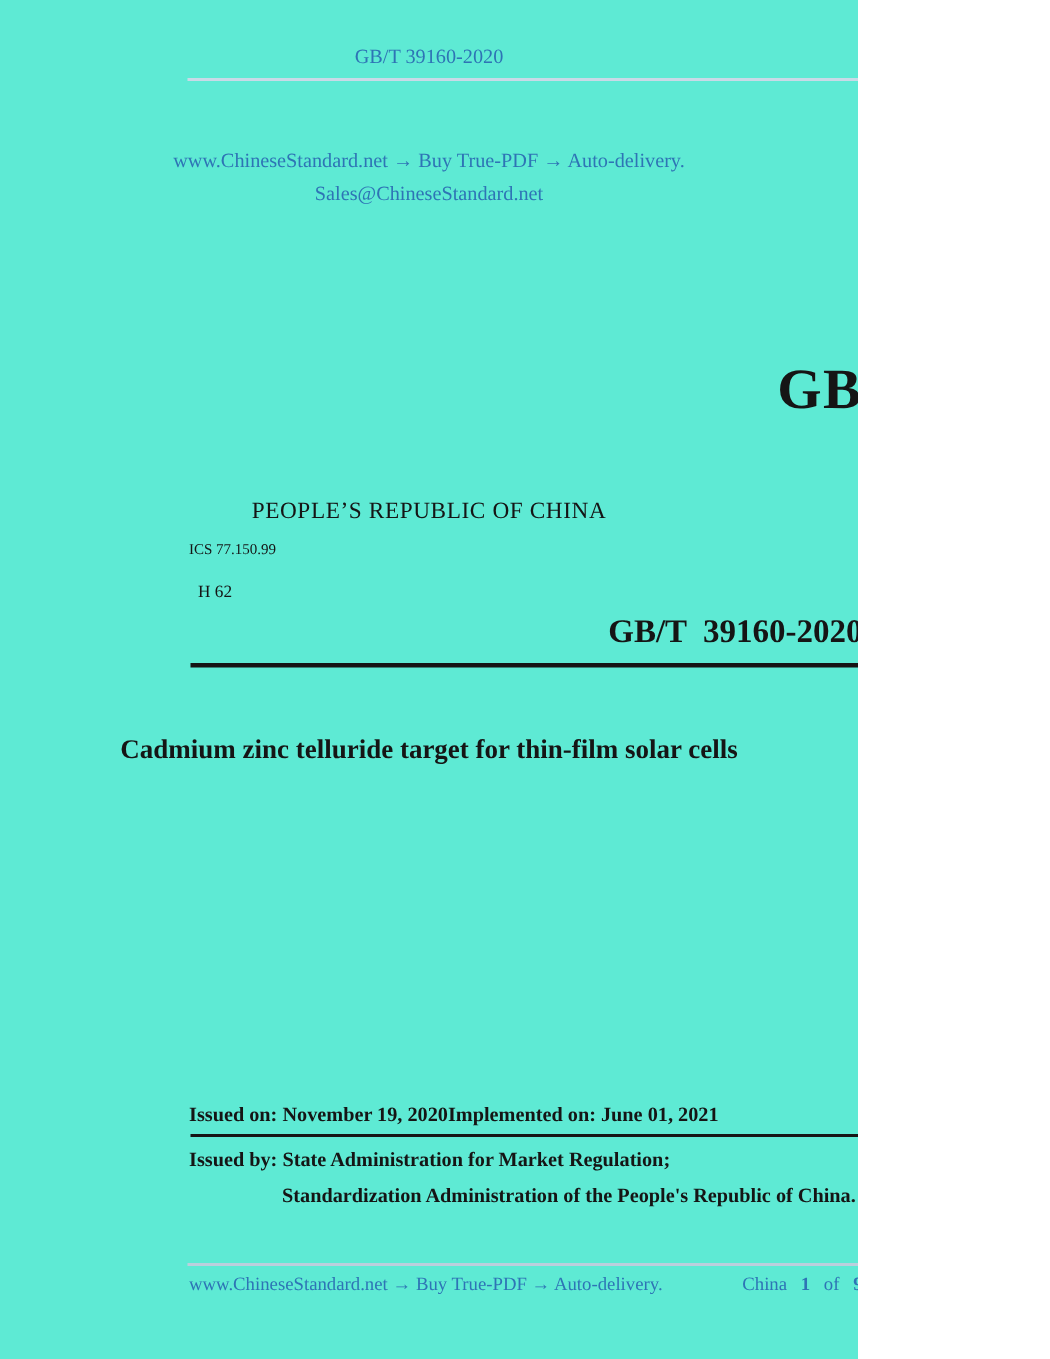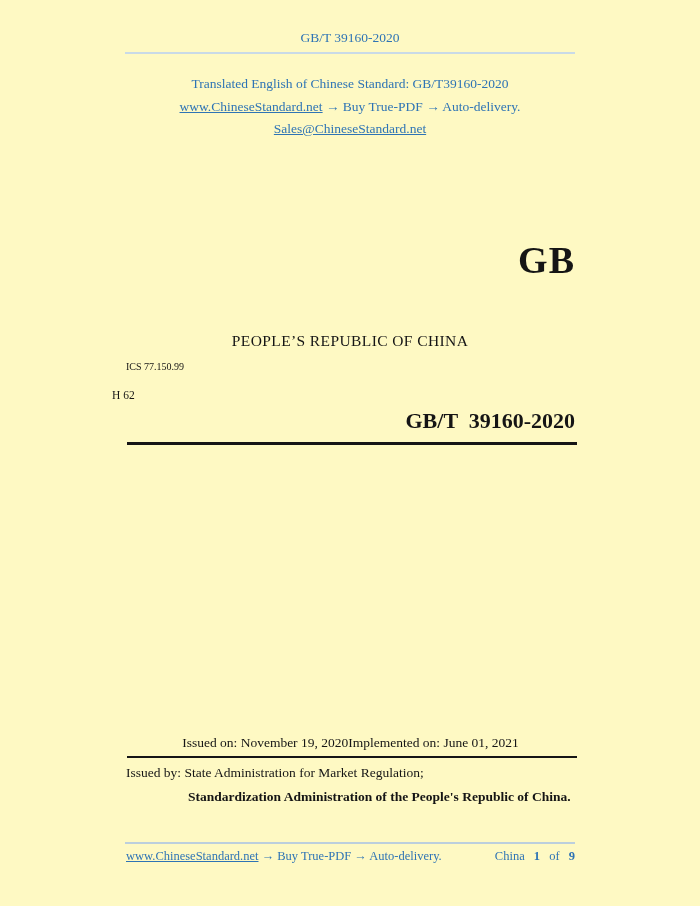--- a/index.html
+++ b/index.html
@@ -1,29 +1,29 @@
 <!DOCTYPE html>
 <html><head>
 <meta charset="utf-8">
 <style>
   * { margin: 0; padding: 0; box-sizing: border-box; }
   html, body { background: #ffffff; }
   .page {
     position: relative;
-    width: 700px;
+    width: 572px;
     height: 906px;
-    background: #fef9c3;
+    background: #5eead4;
     font-family: "Liberation Serif", "DejaVu Serif", serif;
     color: #151515;
     overflow: hidden;
   }
   .abs { position: absolute; }
   .center { left: 0; right: 0; text-align: center; }
   .blue { color: #2E74B5; }
-  .underline { text-decoration: underline; }
+  .underline { }
   .bold { font-weight: bold; }
 
   .doc-number-header { top: 30px; font-size: 13.5px; }
   .rule-light {
     position: absolute;
     left: 125px;
     width: 450px;
     height: 2px;
     background: #C9DAE7;
   }
@@ -39,21 +39,21 @@
     text-align: right;
     font-size: 38px;
     font-weight: bold;
     line-height: 1.05;
     letter-spacing: 1px;
   }
   .national-line1 { top: 299px; font-size: 15.5px; letter-spacing: 0.4px; }
   .national-line2 { top: 332px; font-size: 15.5px; letter-spacing: 0.4px; }
 
   .ics-code { top: 361px; left: 126px; font-size: 10px; }
-  .doc-class { top: 389px; left: 112px; font-size: 11.5px; }
+  .doc-class { top: 389px; left: 132px; font-size: 11.5px; }
 
   .standard-number {
     top: 408px;
     left: 125px;
     width: 450px;
     text-align: right;
     font-size: 22px;
     font-weight: bold;
     white-space: pre;
   }
@@ -67,26 +67,26 @@
   .title-rule { top: 442px; height: 2.5px; }
 
   .title-en { top: 489px; font-size: 18px; font-weight: bold; }
   .title-zh { top: 524px; font-size: 16px; font-family: "Liberation Serif", "DejaVu Sans", serif; }
 
   .dates-row {
     top: 735px;
     left: 126px;
     width: 449px;
     display: flex;
-    justify-content: center;
+    justify-content: flex-start;
     font-size: 13.5px;
-    font-weight: normal;
+    font-weight: bold;
   }
   .dates-rule { top: 756px; }
-  .issued-by-line1 { top: 765px; left: 126px; font-size: 13.5px; font-weight: normal; }
+  .issued-by-line1 { top: 765px; left: 126px; font-size: 13.5px; font-weight: bold; }
   .issued-by-line2 { top: 789px; left: 188px; font-size: 13.5px; font-weight: bold; text-align: center; }
 
   .footer-rule { top: 842px; height: 1.5px; background: #BCCFDD; }
   .footer-row {
     top: 849px;
     left: 126px;
     width: 449px;
     display: flex;
     justify-content: space-between;
     font-size: 12.5px;
@@ -96,21 +96,20 @@
 </style>
 </head>
 <body>
 
 <div class="page">
 
   <div class="abs center blue doc-number-header">GB/T 39160-2020</div>
 
   <div class="rule-light header-rule"></div>
 
-  <div class="abs center blue translated-line">Translated English of Chinese Standard: GB/T39160-2020</div>
 
   <div class="abs center blue buy-line">
     <span class="underline">www.ChineseStandard.net</span>
     <span>→ Buy True-PDF → Auto-delivery.</span>
   </div>
 
   <div class="abs center blue sales-line">
     <span class="underline">Sales@ChineseStandard.net</span>
   </div>
 
@@ -118,20 +117,21 @@
 
   <div class="abs center national-line2">PEOPLE’S REPUBLIC OF CHINA</div>
 
   <div class="abs ics-code">ICS 77.150.99</div>
   <div class="abs doc-class">H 62</div>
 
   <div class="abs standard-number">GB/T  39160-2020</div>
 
   <div class="rule-black title-rule"></div>
 
+  <div class="abs center title-en">Cadmium zinc telluride target for thin-film solar cells</div>
 
   <div class="abs dates-row">
     <span>Issued on: November 19, 2020</span>
     <span>Implemented on: June 01, 2021</span>
   </div>
 
   <div class="rule-black dates-rule"></div>
 
   <div class="abs issued-by-line1">Issued by: State Administration for Market Regulation;</div>
   <div class="abs issued-by-line2">Standardization Administration of the People's Republic of China.</div>

